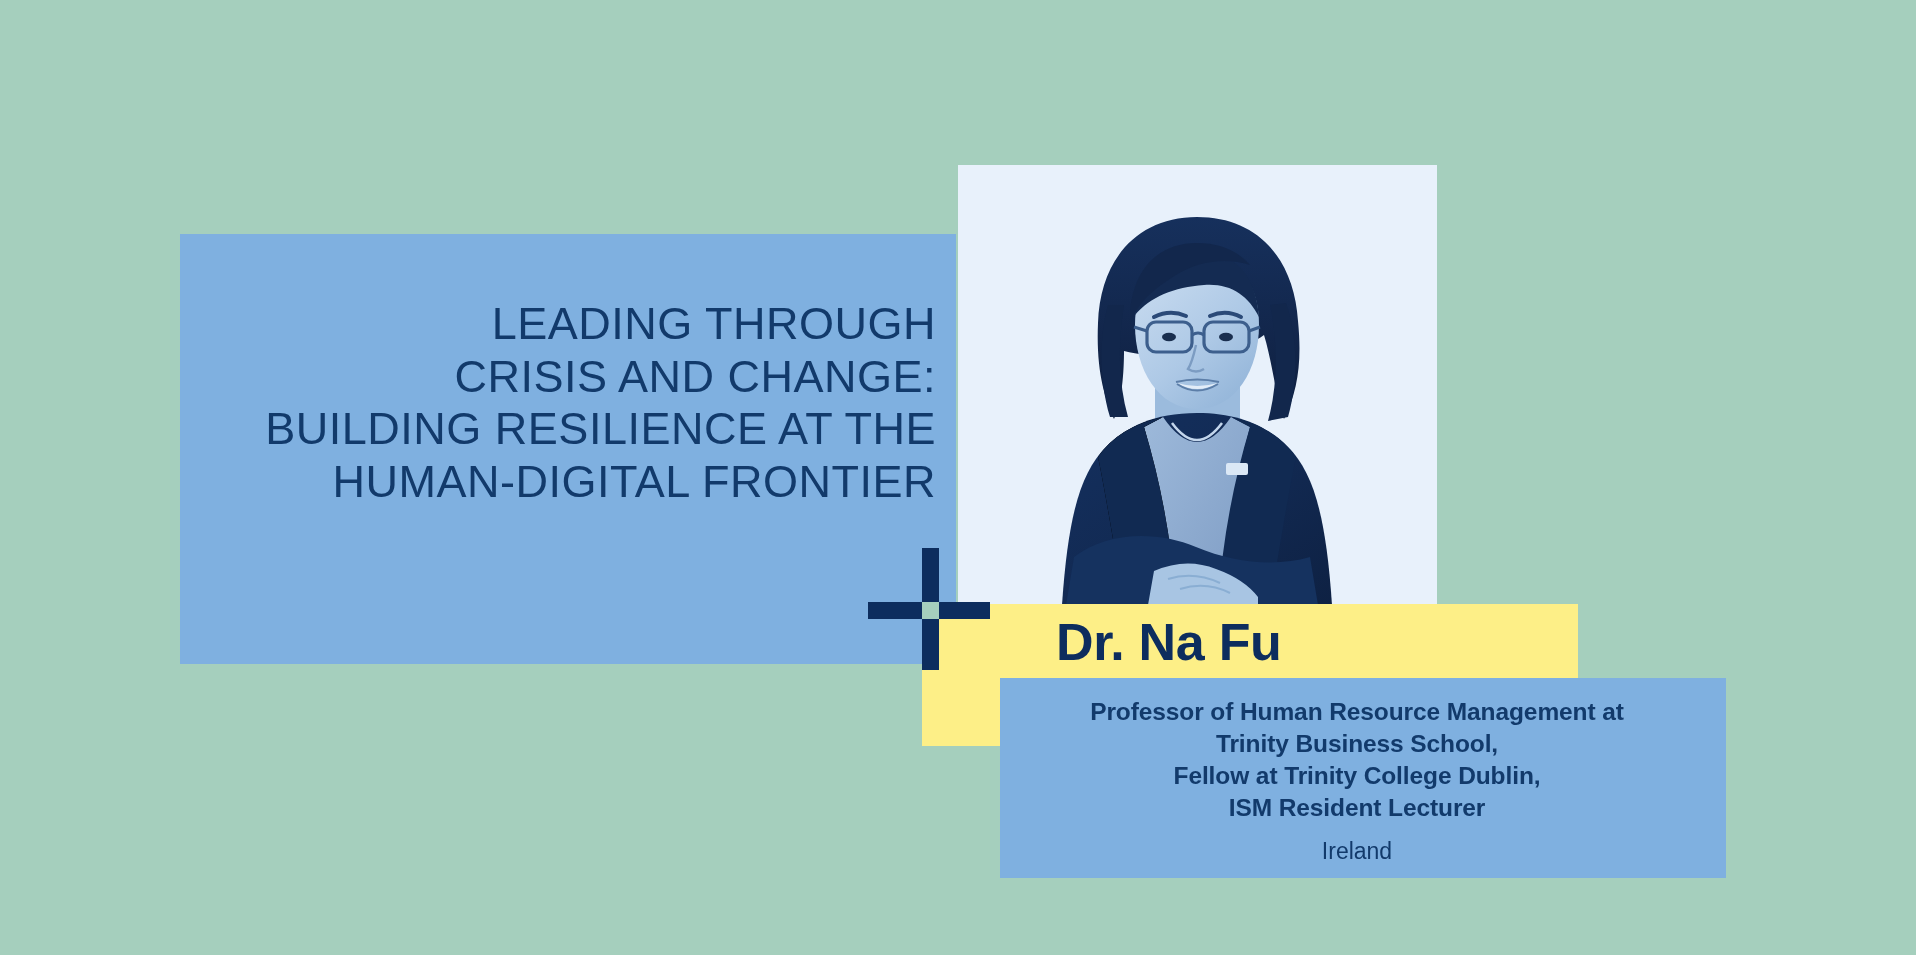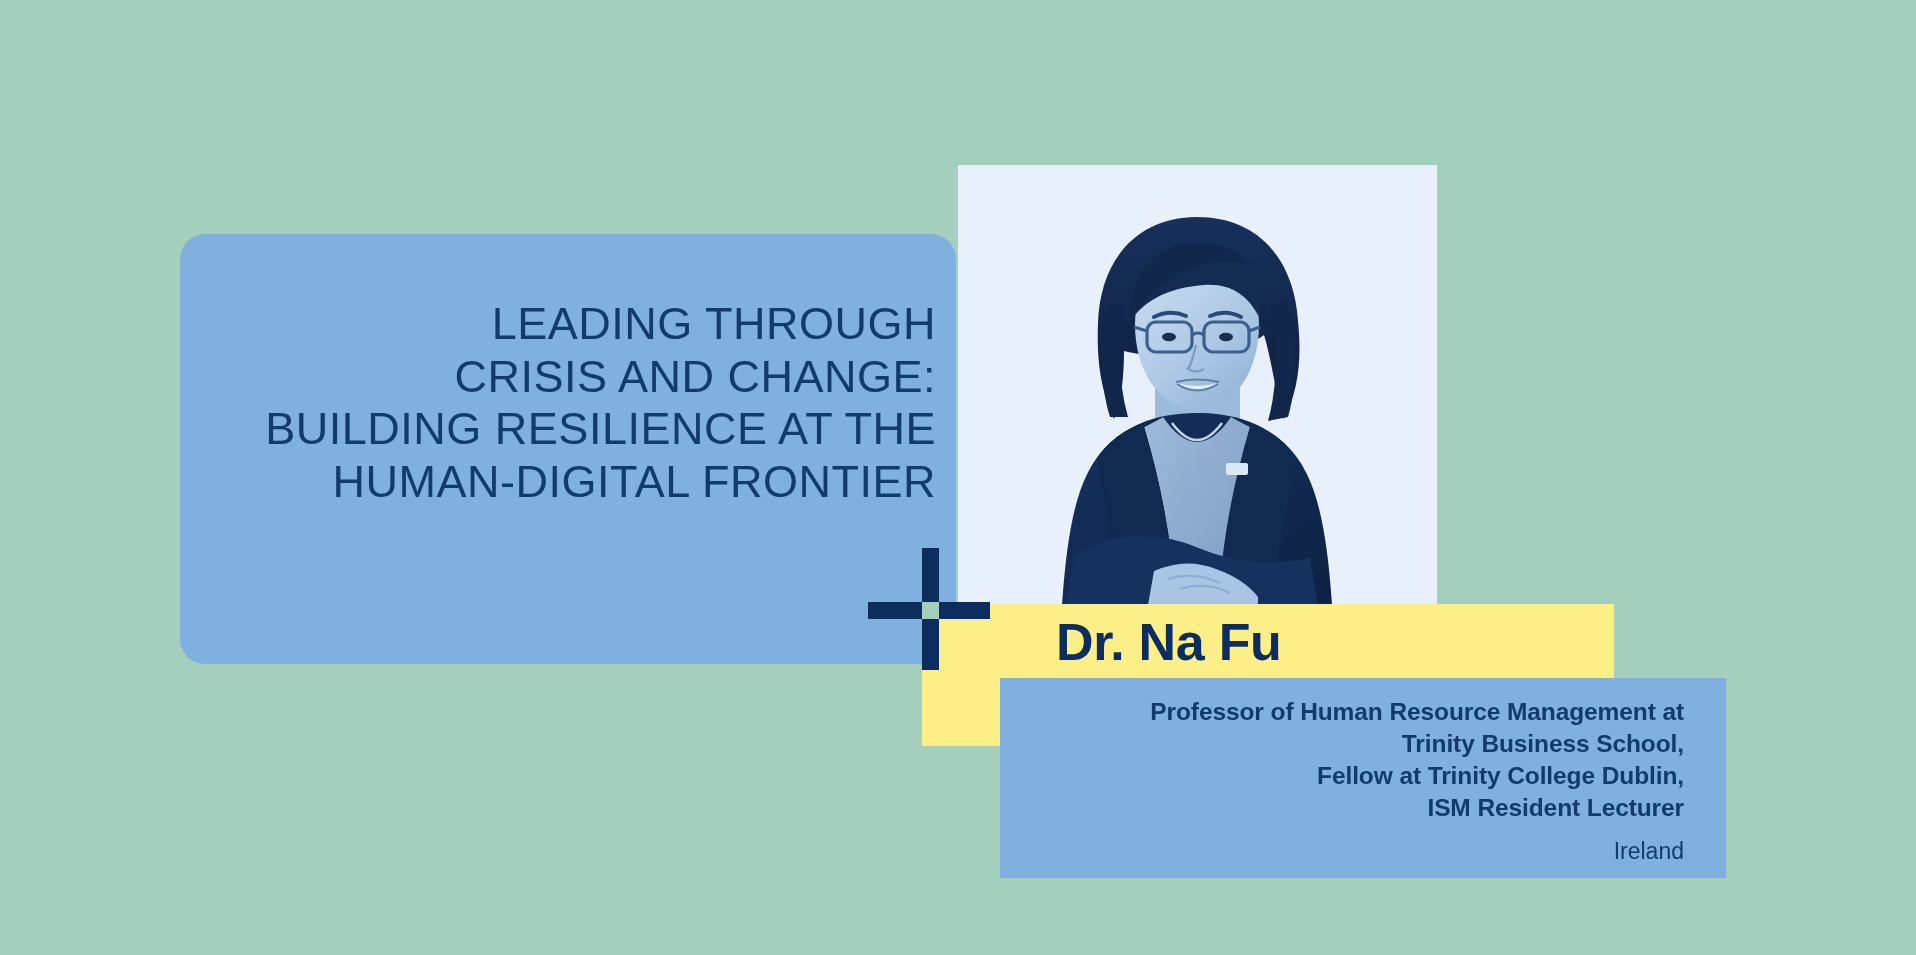--- a/index.html
+++ b/index.html
@@ -10,21 +10,20 @@
     position:relative;
   }
   #stage{position:absolute;inset:0;}
 
   
   .title-panel{
     position:absolute;
     left:180px; top:234px; width:776px; height:430px;
     background:#7fb0e0;
     box-sizing:border-box;
-    border-radius:25px;
   }
   .title-text{
     position:absolute;
     right:20px; top:64px; left:20px;
     text-align:right;
     color:#123a6b;
     font-size:45px;
     line-height:1.17;
     letter-spacing:0.5px;
     font-weight:300;
@@ -55,40 +54,39 @@
   .plus .knot{
     position:absolute;left:54px;top:54px;width:17px;height:17px;background:#a5cfbd;z-index:2;
   }
 
   
   .name-band{
     position:absolute;
     left:922px; top:604px; width:656px; height:142px;
     background:#fdef87;
     z-index:4;
-    padding-left:36px;
   }
   .name-text{
     position:absolute;
     left:134px; top:8px;
     color:#0d2d5e;
     font-size:52px;
     font-weight:700;
     letter-spacing:-0.3px;
   }
 
   
   .bio-box{
     position:absolute;
     left:1000px; top:678px; width:726px; height:200px;
     background:#7fb0e0;
     z-index:5;
     box-sizing:border-box;
     padding:18px 42px 10px 30px;
-    text-align:right;
+    text-align:center;
   }
   .bio-lines{
     color:#123a6b;
     font-size:24.5px;
     font-weight:700;
     line-height:1.30;
     white-space:pre-line;
     letter-spacing:-0.1px;
   }
   .bio-country{

